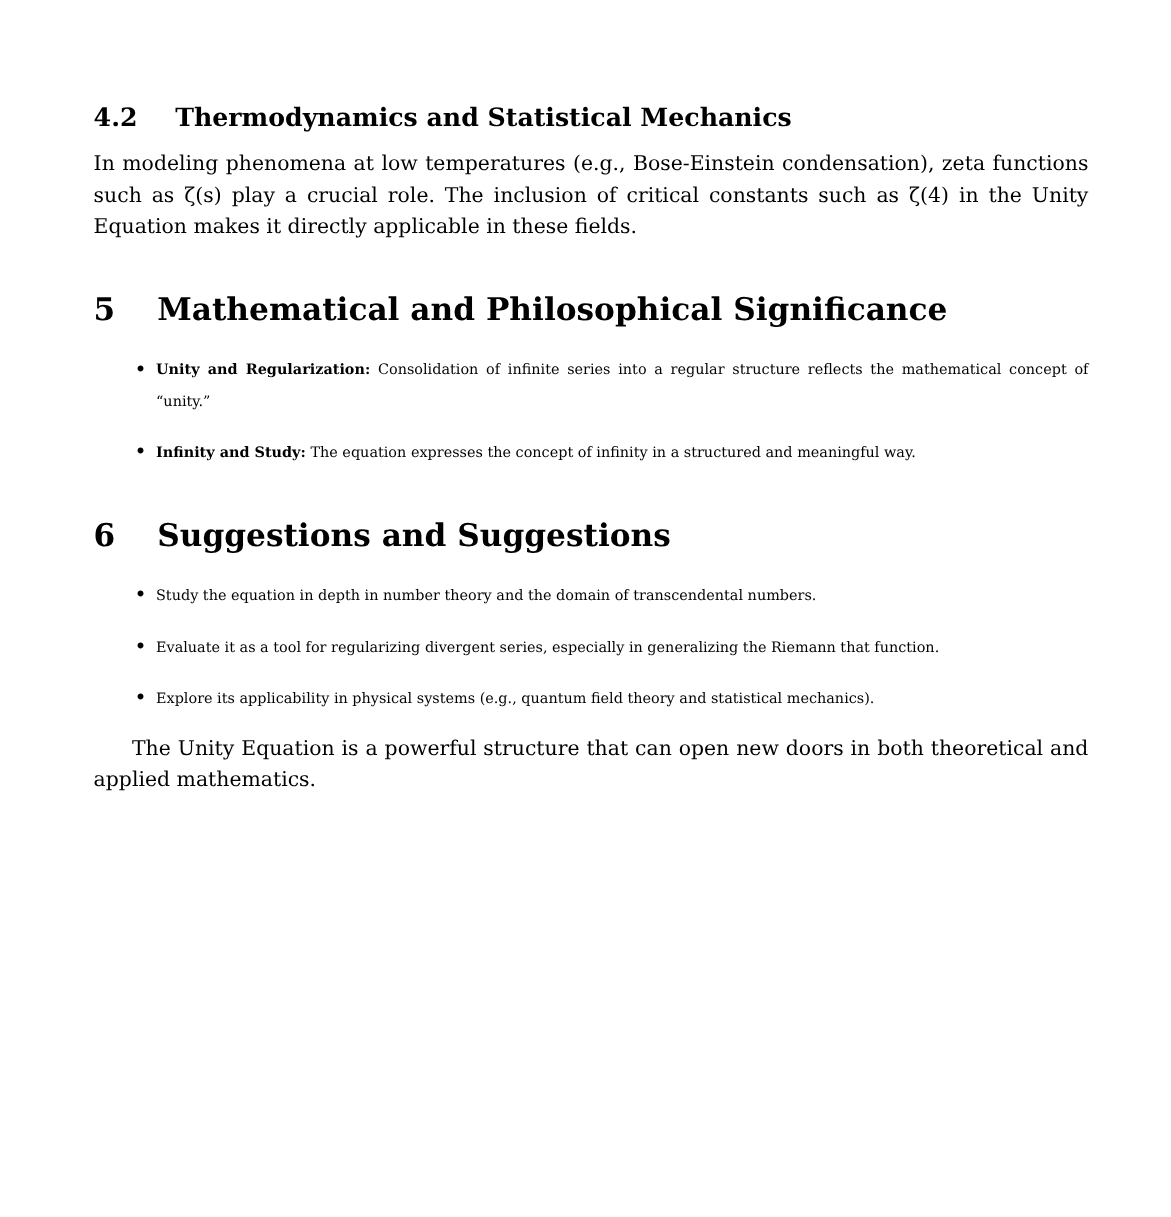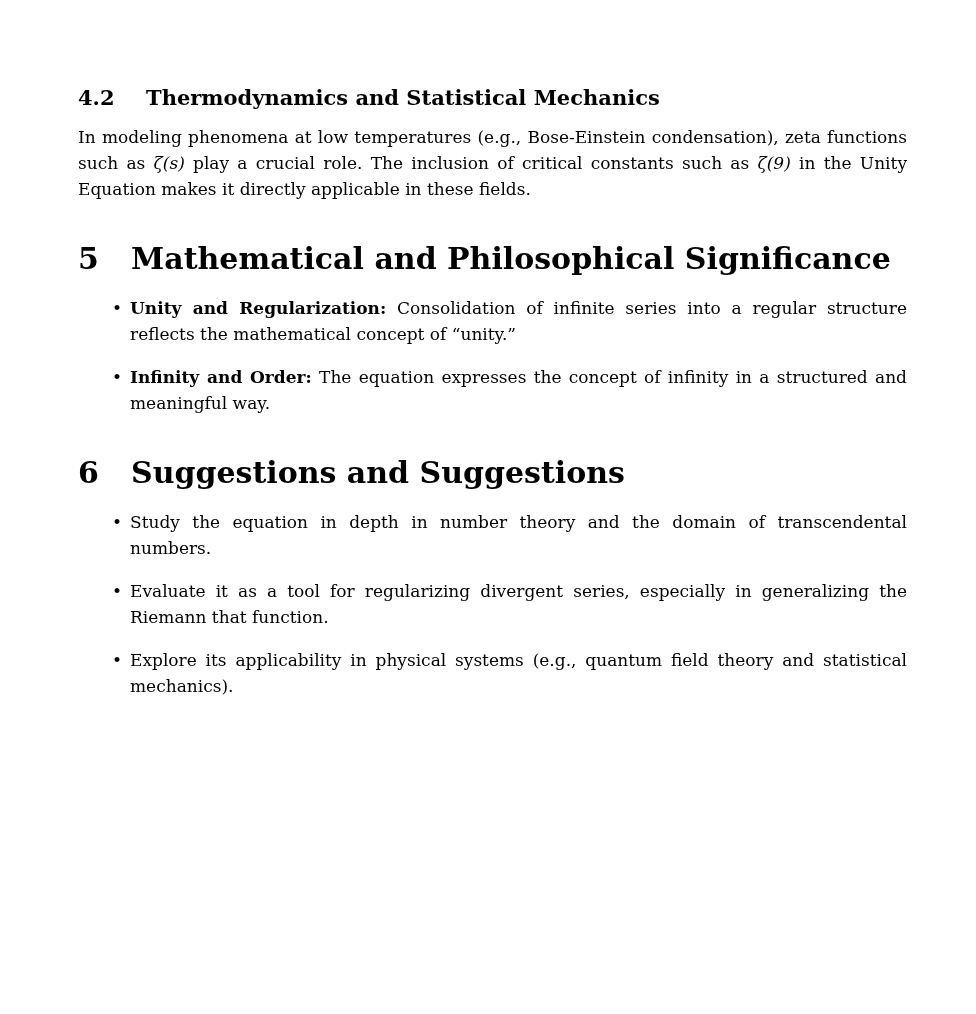--- a/index.html
+++ b/index.html
@@ -30,60 +30,60 @@
     font-weight: bold;
     line-height: 24px;
     margin-bottom: 14px;
     white-space: nowrap;
   }
   .subsection-heading .sec-num {
     display: inline-block;
     min-width: 68px;
   }
   .section-heading {
-    font-size: 30px;
+    font-size: 26px;
     font-weight: bold;
     line-height: 30px;
     margin-top: 42px;
     margin-bottom: 20px;
     white-space: nowrap;
   }
   .section-heading .sec-num {
     display: inline-block;
     min-width: 53px;
   }
   .body-par {
     font-size: 17px;
     line-height: 26px;
     text-align: justify;
     hyphens: auto;
     -webkit-hyphens: auto;
   }
-  .mi { font-style: italic; }
+  .mi { }
 
   ul.bullets {
     list-style: none;
     margin-top: 21px;
   }
   ul.bullets li {
     display: flex;
     margin-bottom: 17px;
   }
   ul.bullets li:last-child { margin-bottom: 0; }
   .marker {
     display: inline-block;
     width: 18px;
     margin-left: 34px;
     flex: 0 0 auto;
     font-size: 17px;
     line-height: 26px;
   }
   .li-content {
     flex: 1 1 auto;
-    font-size: 17px;
+    font-size: 12px;
     line-height: 26px;
     text-align: justify;
     hyphens: auto;
     -webkit-hyphens: auto;
   }
   .li-content b { font-weight: bold; }
 
   .closing-par {
     margin-top: 16px;
     text-indent: 32px;
@@ -92,38 +92,38 @@
 </head>
 <body>
 
 <div class="page">
   <div class="content">
 
     <h3 class="subsection-heading">
       <span class="sec-num">4.2</span><span>Thermodynamics and Statistical Mechanics</span>
     </h3>
     <p class="body-par">
-      <span>In modeling phenomena at low temperatures (e.g., Bose-Einstein condensation), zeta functions such as </span><span class="mi">ζ(s)</span><span> play a crucial role. The inclusion of critical constants such as </span><span class="mi">ζ(9)</span><span> in the Unity Equation makes it directly applicable in these fields.</span>
+      <span>In modeling phenomena at low temperatures (e.g., Bose-Einstein condensation), zeta functions such as </span><span class="mi">ζ(s)</span><span> play a crucial role. The inclusion of critical constants such as </span><span class="mi">ζ(4)</span><span> in the Unity Equation makes it directly applicable in these fields.</span>
     </p>
 
     <h2 class="section-heading">
       <span class="sec-num">5</span><span>Mathematical and Philosophical Significance</span>
     </h2>
 
     <ul class="bullets">
       <li>
         <span class="marker">•</span>
         <div class="li-content">
           <b>Unity and Regularization:</b><span> Consolidation of infinite series into a regular structure reflects the mathematical concept of “unity.”</span>
         </div>
       </li>
       <li>
         <span class="marker">•</span>
         <div class="li-content">
-          <b>Infinity and Order:</b><span> The equation expresses the concept of infinity in a structured and meaningful way.</span>
+          <b>Infinity and Study:</b><span> The equation expresses the concept of infinity in a structured and meaningful way.</span>
         </div>
       </li>
     </ul>
 
     <h2 class="section-heading">
       <span class="sec-num">6</span><span>Suggestions and Suggestions</span>
     </h2>
 
     <ul class="bullets">
       <li>
@@ -139,15 +139,16 @@
         </div>
       </li>
       <li>
         <span class="marker">•</span>
         <div class="li-content">
           <span>Explore its applicability in physical systems (e.g., quantum field theory and statistical mechanics).</span>
         </div>
       </li>
     </ul>
 
+    <p class="body-par closing-par">The Unity Equation is a powerful structure that can open new doors in both theoretical and applied mathematics.</p>
 
   </div>
 </div>
 
 </body></html>

